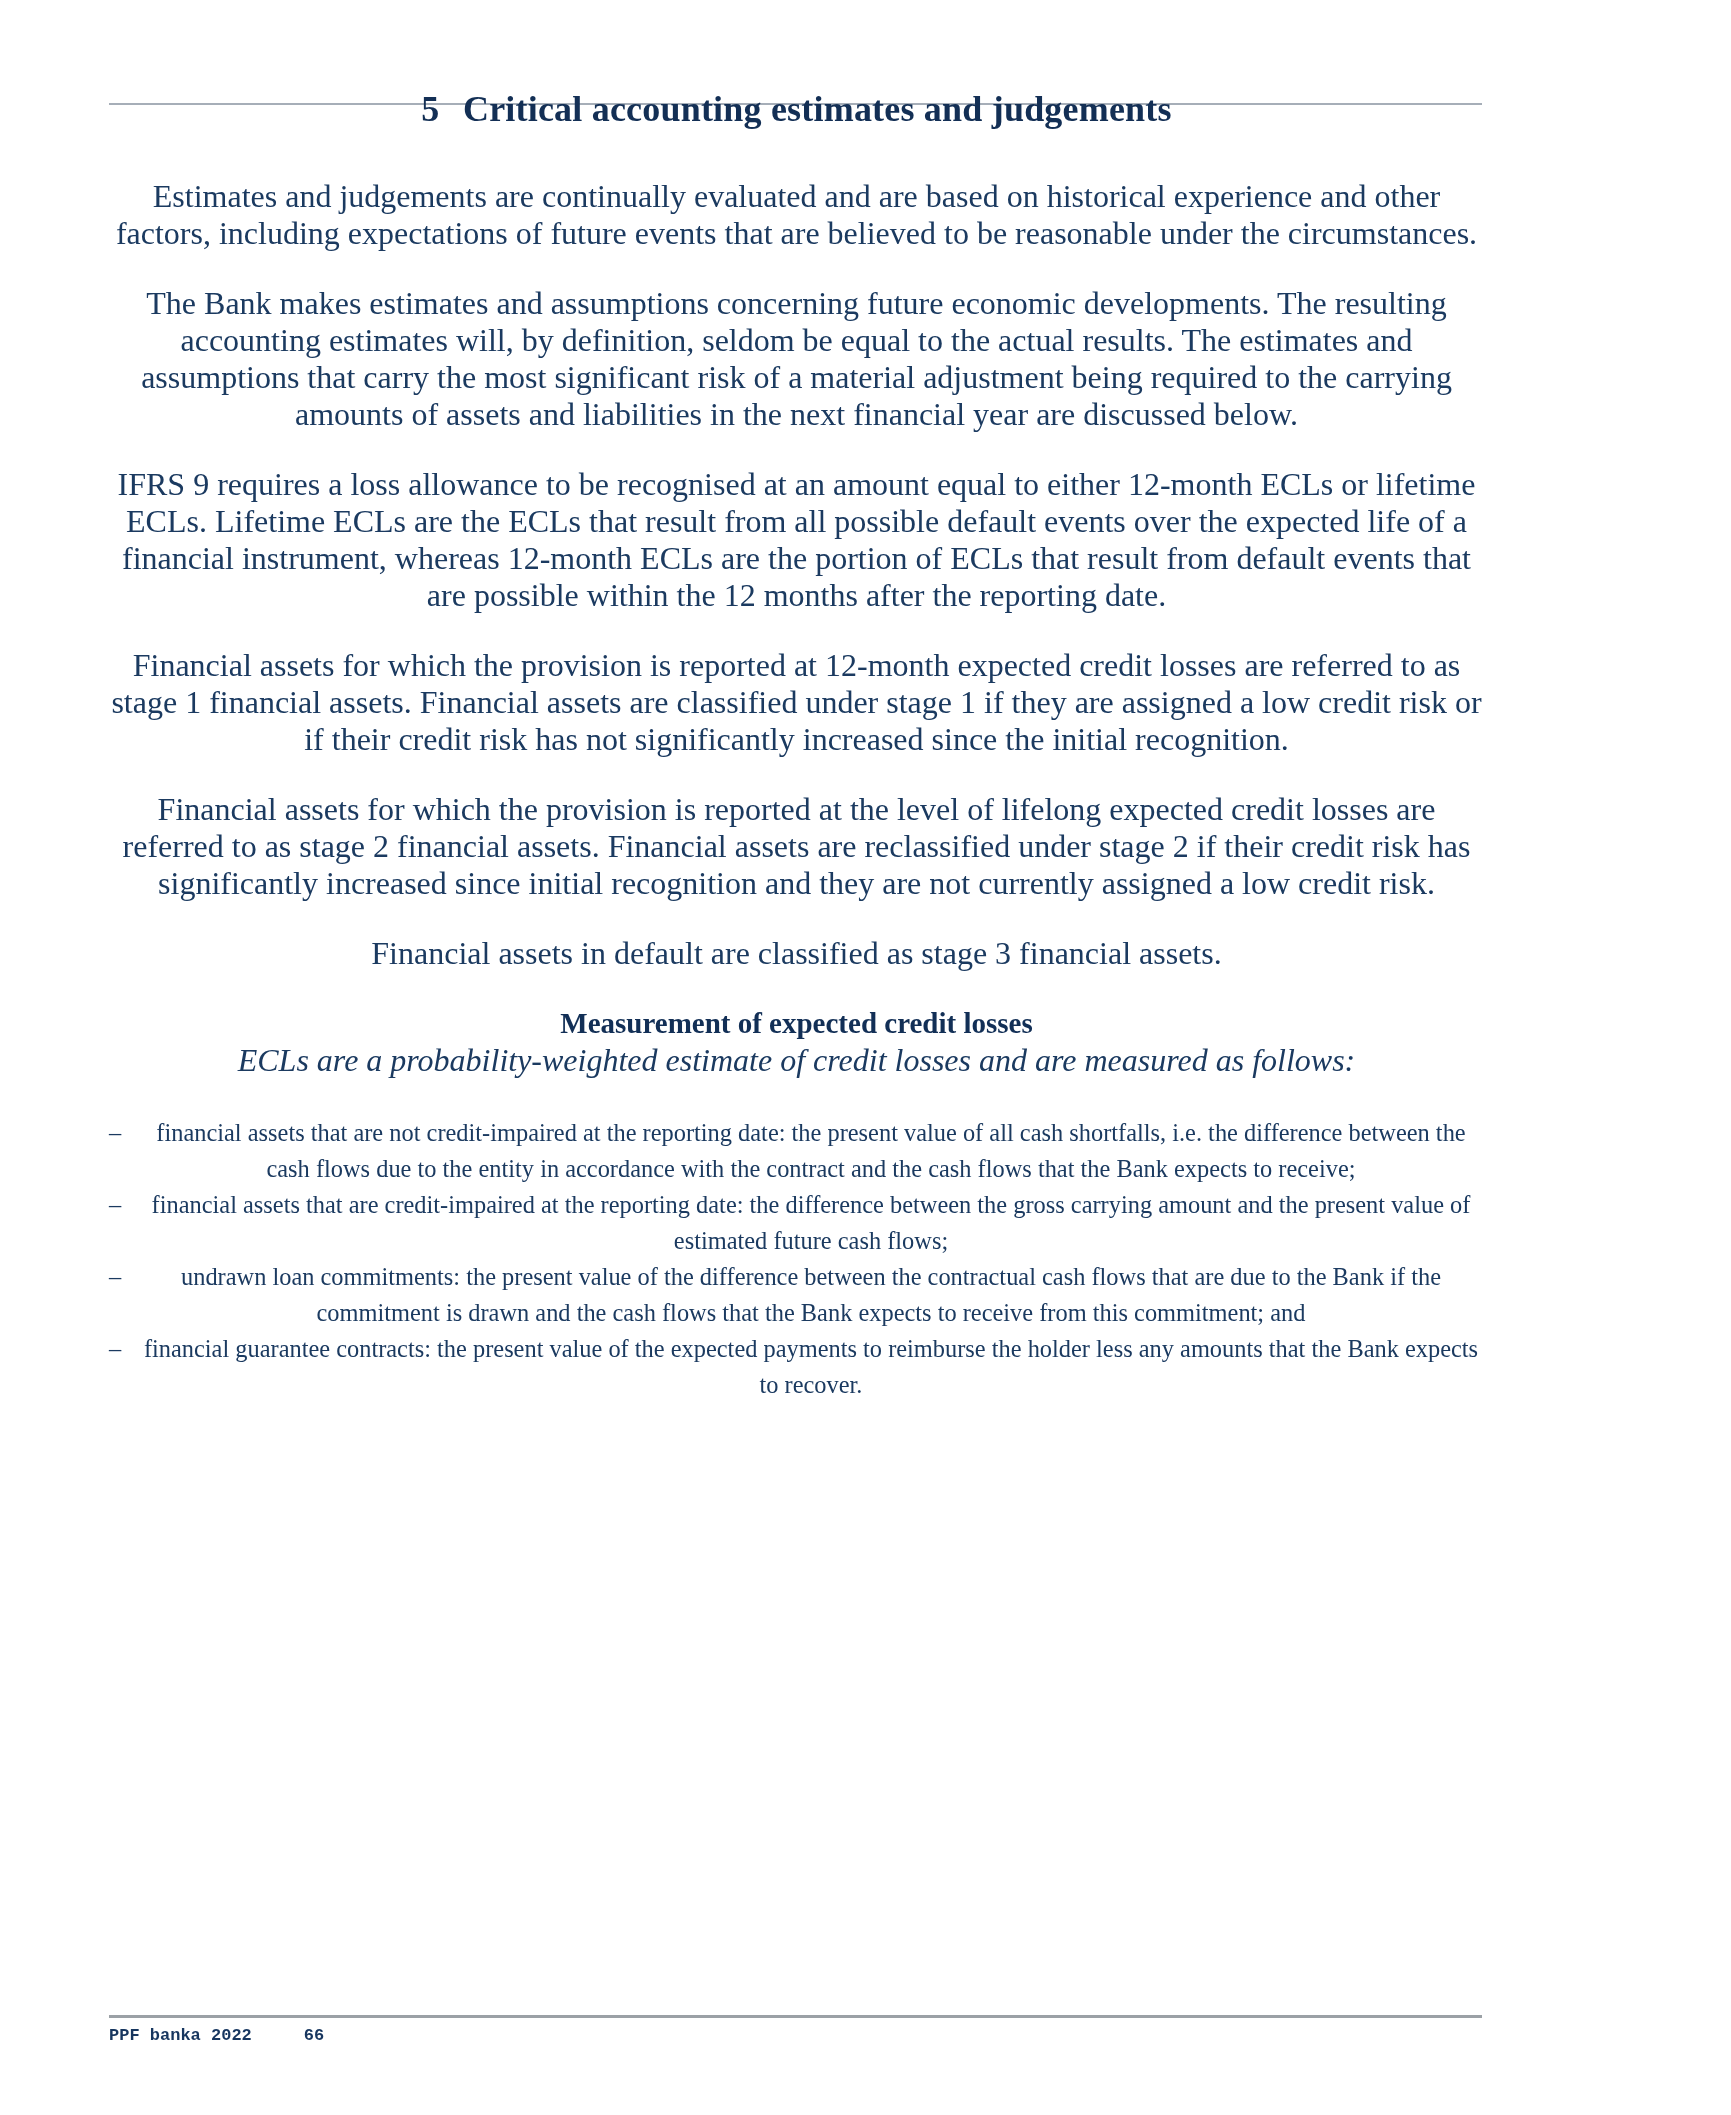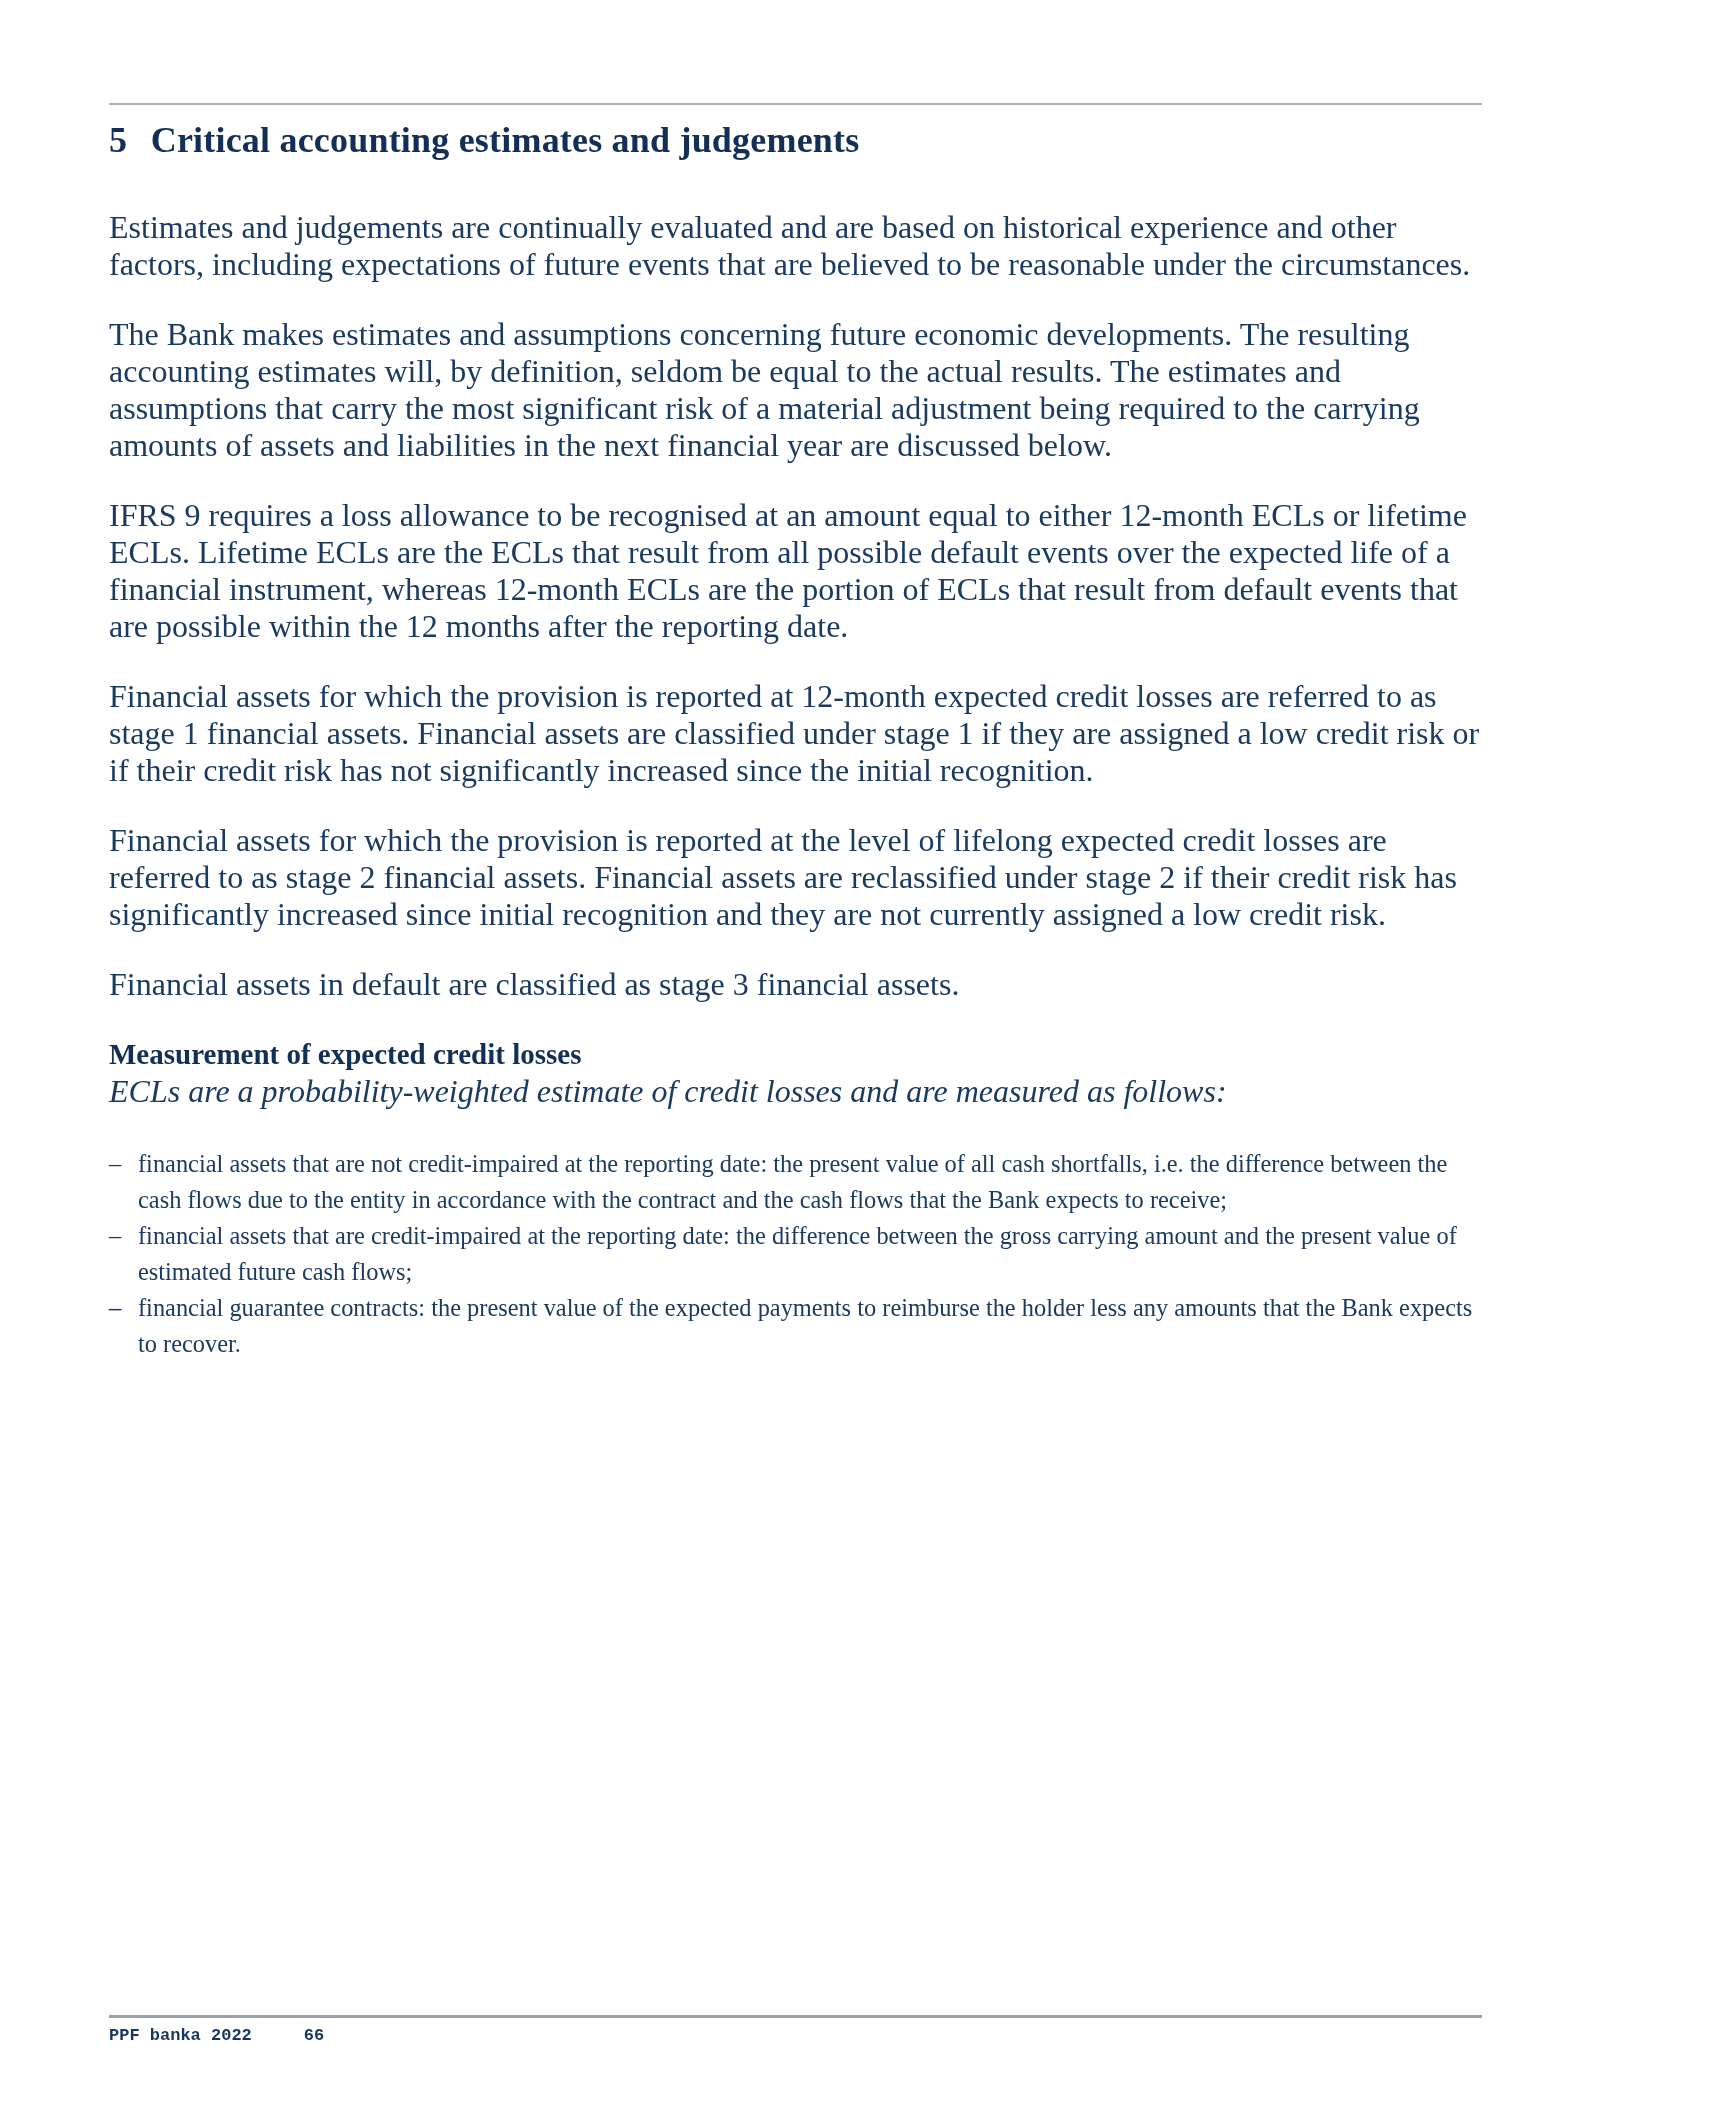--- a/index.html
+++ b/index.html
@@ -13,23 +13,24 @@
     overflow: hidden;
   }
   .rule-top {
     position: absolute;
     left: 109px; top: 103px;
     width: 1373px; height: 1.8px;
     background: #a6aeb8;
   }
   .content {
     position: absolute;
-    left: 109px; top: 8px;
+    left: 109px; top: 0;
     width: 1375px;
-    padding-top: 111px;
+    padding-top: 88px;
+    text-align: center;
   }
   h1 {
     margin: 0;
     font-size: 36px;
     line-height: 43px;
     font-weight: bold;
     color: #132f55;
     letter-spacing: 0.2px;
   }
   h1 .sec-num { margin-right: 23.5px; }
@@ -121,20 +122,21 @@
       <li>
         <span class="marker">–</span>
         <span>financial assets that are not credit-impaired at the reporting date: the present value of all cash shortfalls, i.e. the difference between the cash flows due to the entity in accordance with the contract and the cash flows that the Bank expects to receive;</span>
       </li>
       <li>
         <span class="marker">–</span>
         <span>financial assets that are credit-impaired at the reporting date: the difference between the gross carrying amount and the present value of estimated future cash flows;</span>
       </li>
       <li>
         <span class="marker">–</span>
+        <span>undrawn loan commitments: the present value of the difference between the contractual cash flows that are due to the Bank if the commitment is drawn and the cash flows that the Bank expects to receive from this commitment; and</span>
       </li>
       <li>
         <span class="marker">–</span>
         <span>financial guarantee contracts: the present value of the expected payments to reimburse the holder less any amounts that the Bank expects to recover.</span>
       </li>
     </ul>
 
   </div>
 
   <div class="rule-bottom"></div>

